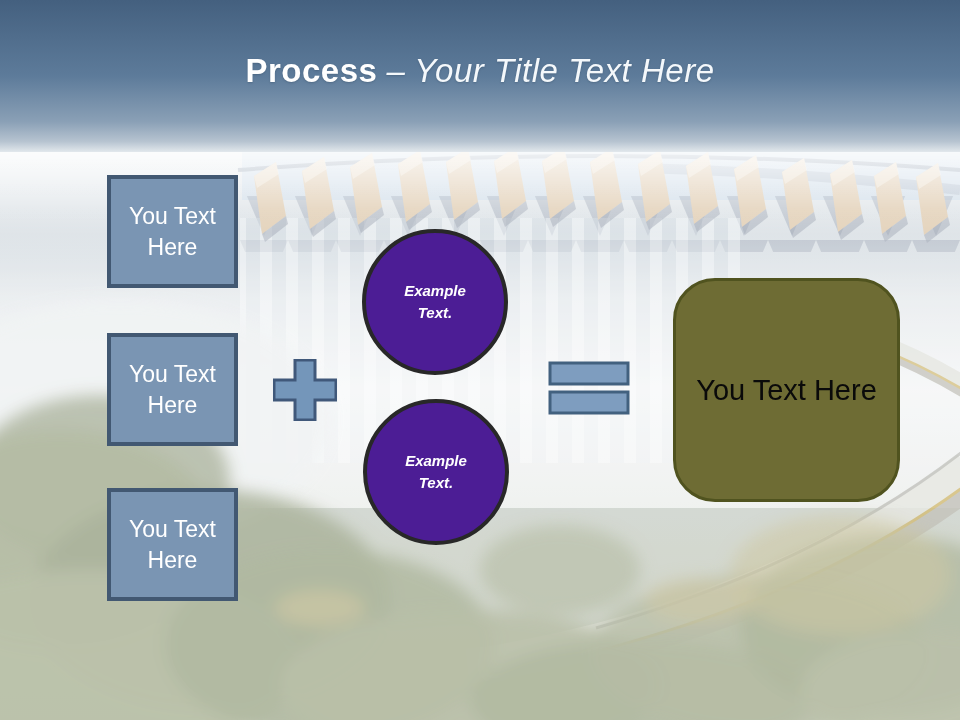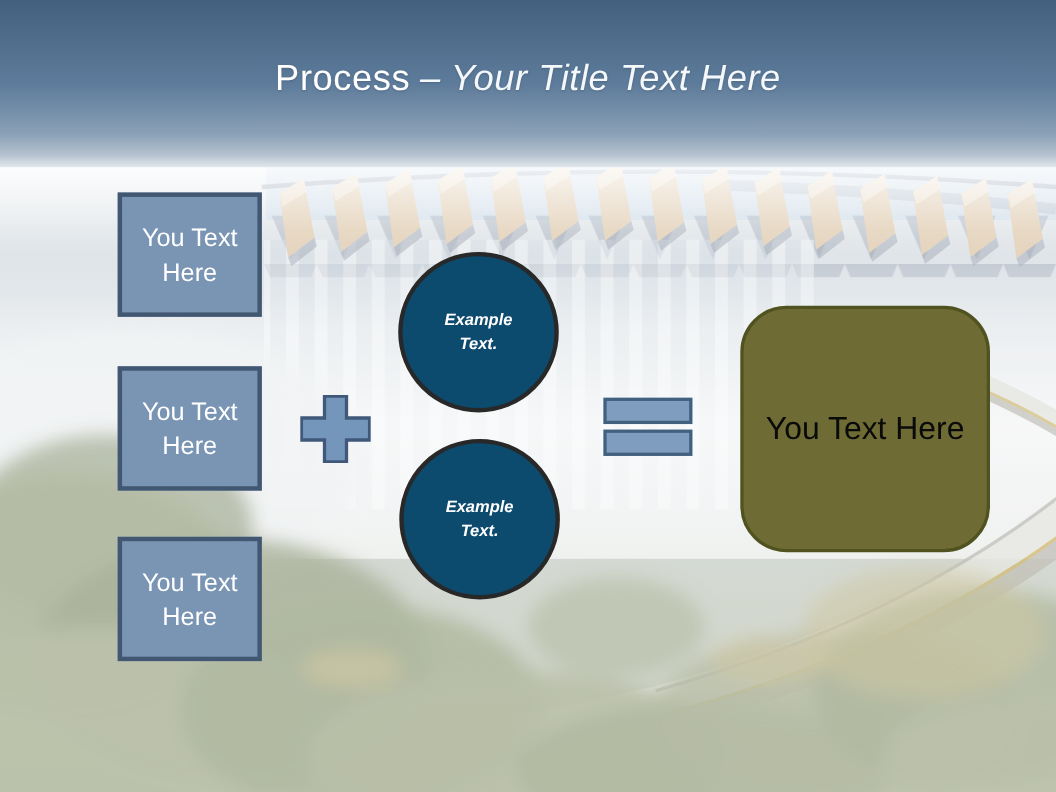--- a/index.html
+++ b/index.html
@@ -9,41 +9,41 @@
     background:#c8d0d6;
   }
   .bg{position:absolute;left:0;top:0;width:960px;height:720px;display:block;}
 
   
   .title{
     position:absolute;top:52px;left:0;width:960px;text-align:center;
     color:#ffffff;font-size:33px;letter-spacing:.5px;
     text-shadow:0 1px 2px rgba(30,50,70,.25);
   }
-  .title .t-bold{font-weight:normal;}
+  .title .t-bold{font-weight:bold;}
   .title .t-rest{font-weight:normal;margin-left:9px;color:#f4f8fb;font-style:italic;}
 
   
   .sq{
     position:absolute;left:107px;width:131px;height:113px;box-sizing:border-box;
     background:#7a95b3;border:4px solid #425872;
     display:flex;align-items:center;justify-content:center;text-align:center;
     color:#ffffff;font-size:23px;line-height:31px;padding:4px 10px;
   }
   .sq1{top:175px;} .sq2{top:333px;} .sq3{top:488px;}
 
   
   .op{position:absolute;}
   .op-plus{left:273px;top:359px;}
   .op-eq{left:547px;top:361px;}
 
   
   .circle{
     position:absolute;width:146px;height:146px;border-radius:50%;box-sizing:border-box;
-    background:#0c4a6e;border:4px solid #282828;
+    background:#4c1d95;border:4px solid #282828;
     display:flex;flex-direction:column;align-items:center;justify-content:center;
     color:#ffffff;font-size:15px;font-weight:bold;font-style:italic;line-height:22px;
     text-align:center;
   }
   .circle1{left:362px;top:229px;}
   .circle2{left:363px;top:399px;}
 
   
   .result{
     position:absolute;left:673px;top:278px;width:227px;height:224px;box-sizing:border-box;

